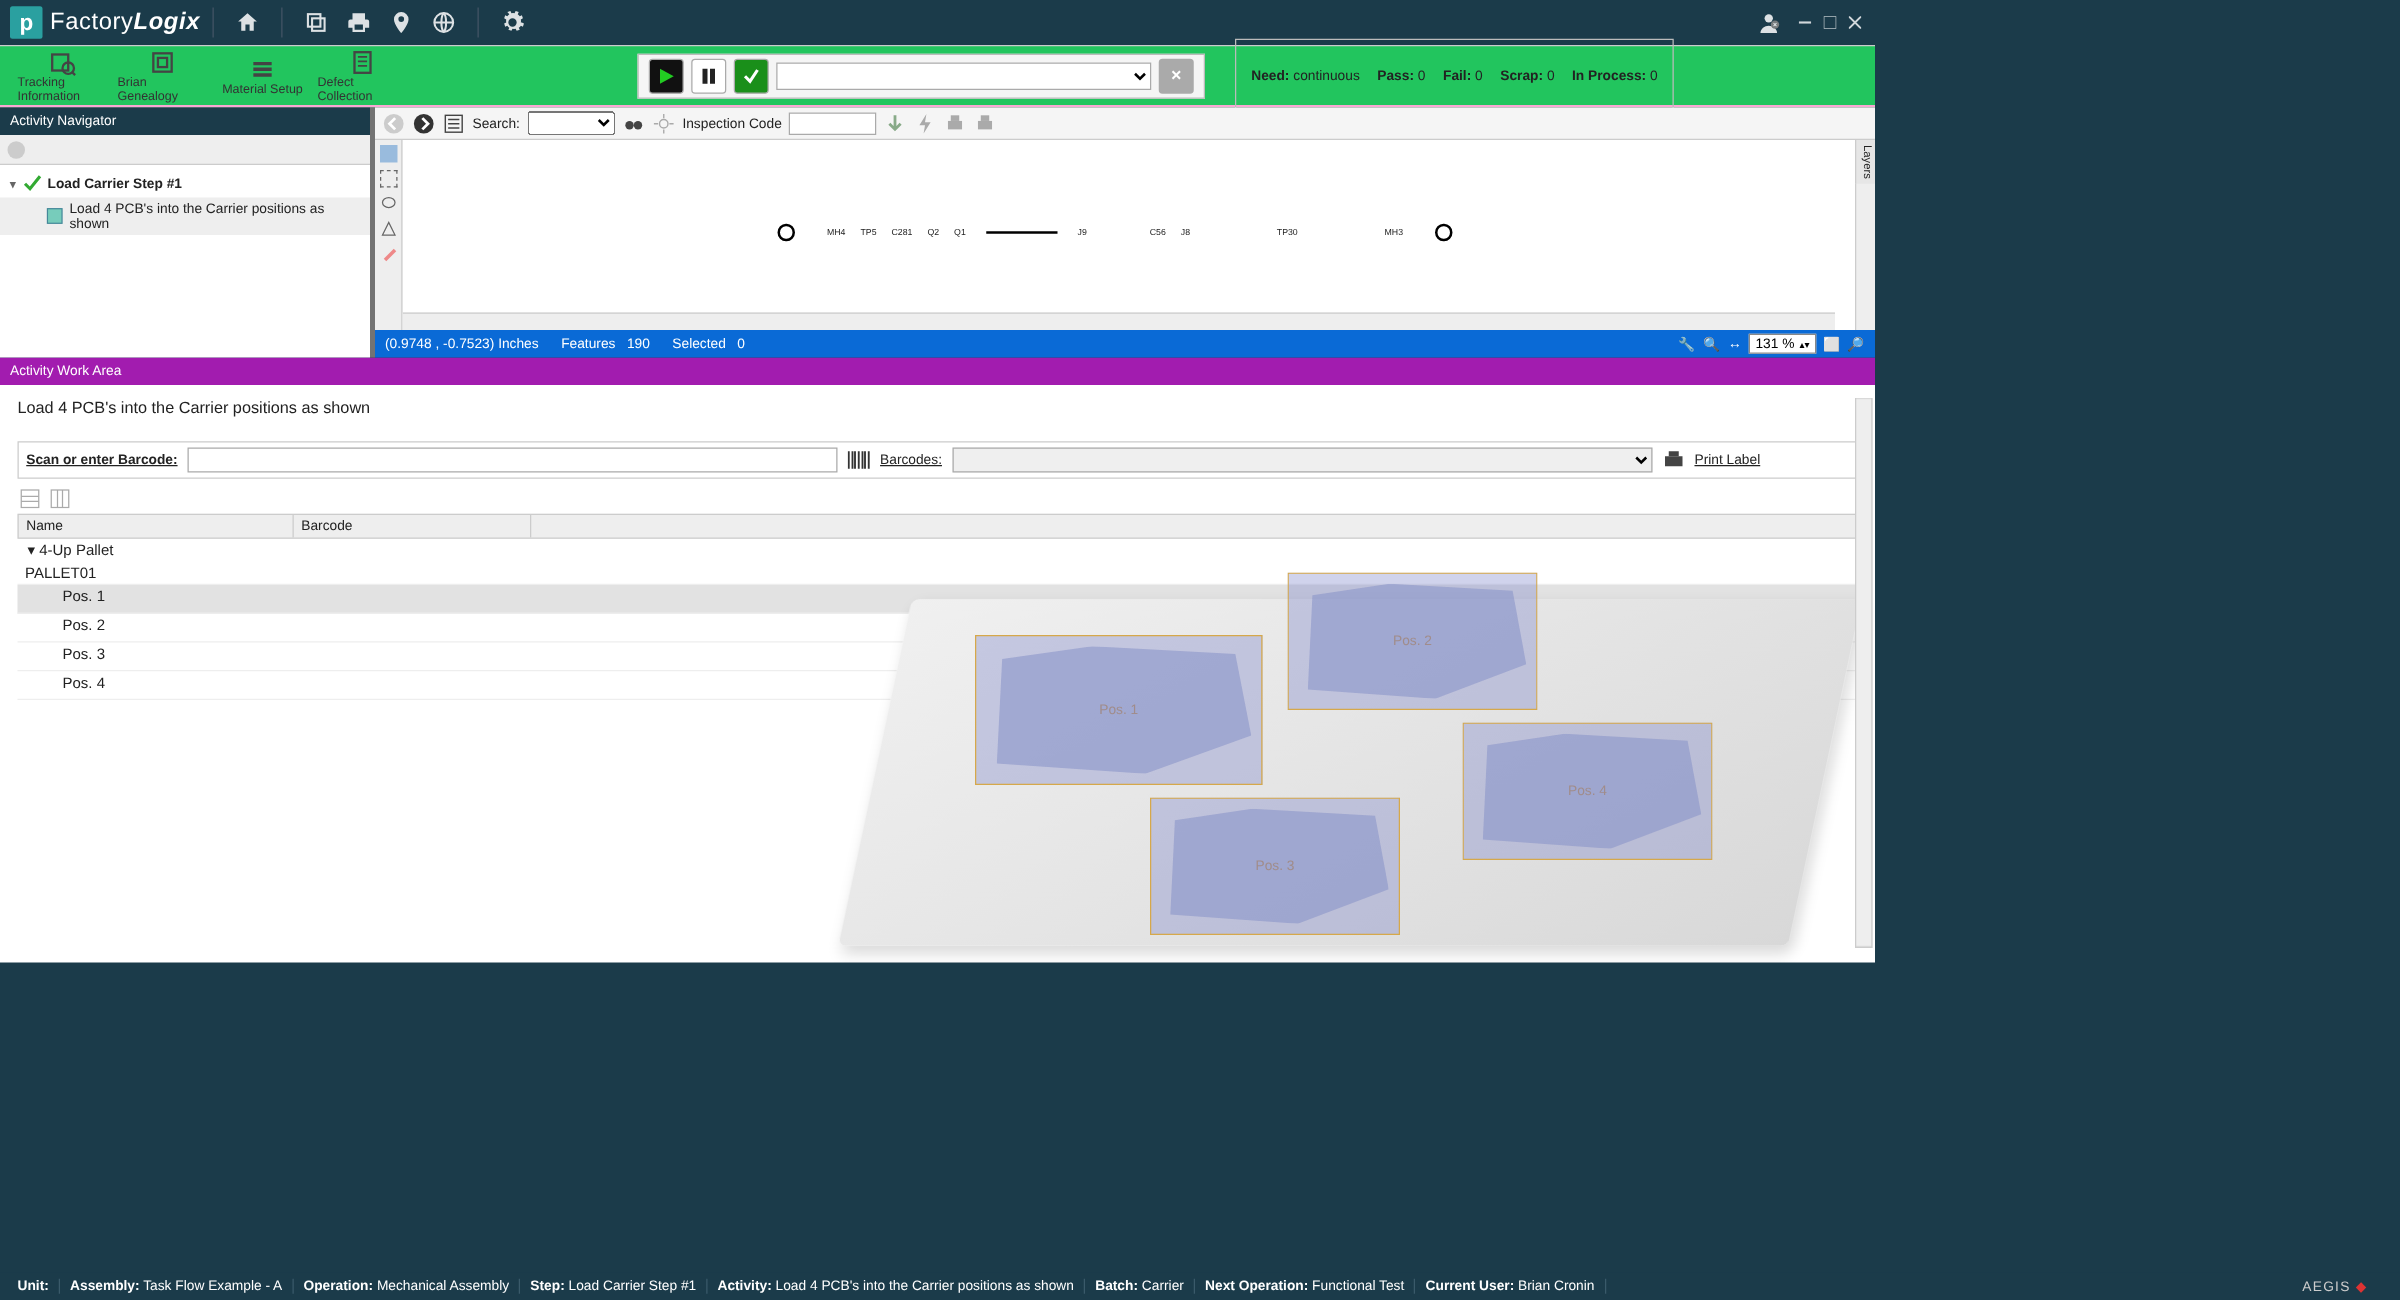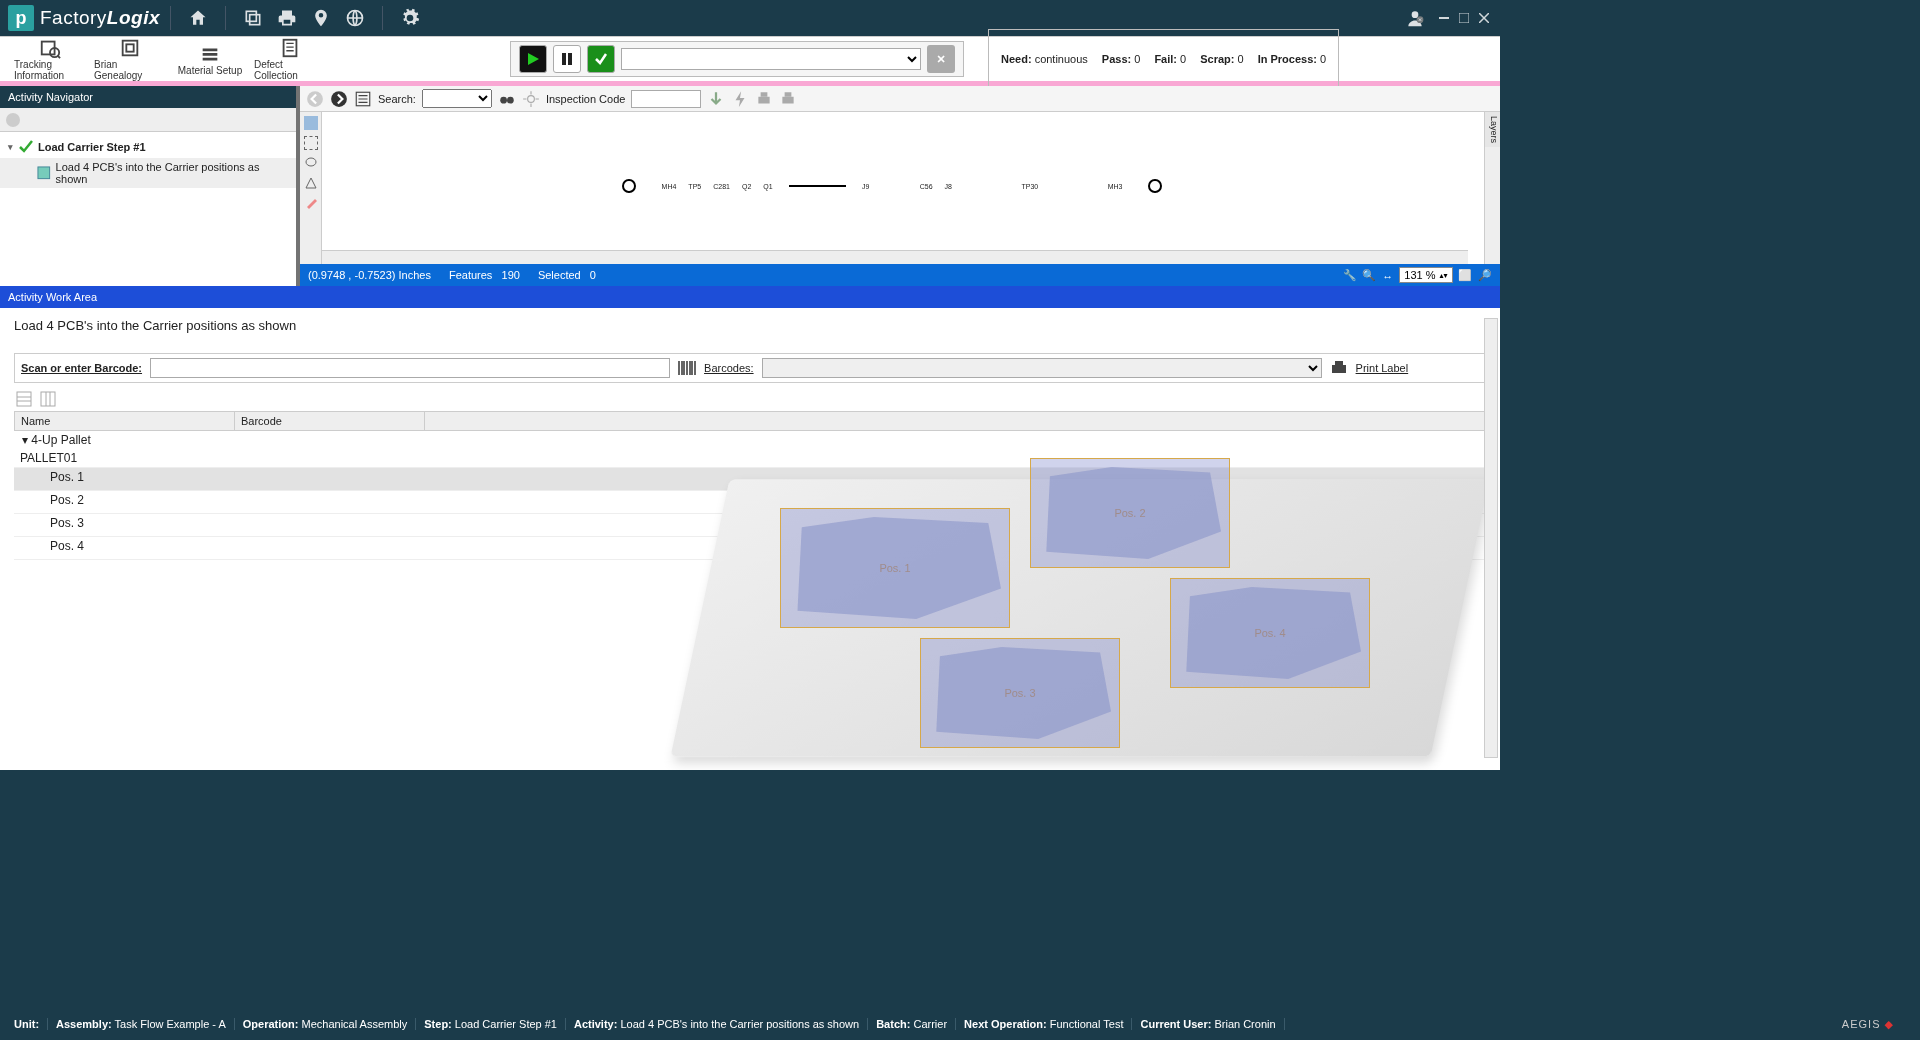--- a/index.html
+++ b/index.html
@@ -6,21 +6,21 @@
 body { background:#1b3b4a; width:1500px; height:812px; overflow:hidden; font-size:11px; color:#222; }
 .titlebar { height:36px; background:#1b3b4a; display:flex; align-items:center; padding:0 8px; color:#fff; }
 .logo-p { width:26px; height:26px; background:#2aa0a0; color:#fff; display:flex; align-items:center; justify-content:center; font-size:18px; font-weight:bold; border-radius:2px; margin-right:6px; }
 .brand { font-size:19px; font-weight:300; letter-spacing:0.5px; }
 .brand b { font-weight:600;font-style:italic; }
 .tb-sep { width:1px; height:24px; background:#456; margin:0 10px; }
 .tb-icon { width:22px; height:22px; margin:0 6px; display:flex; align-items:center; justify-content:center; opacity:0.85; cursor:pointer; }
 .tb-icon svg { width:20px; height:20px; fill:#fff; }
 .tb-spacer { flex:1; }
 .win-btn { width:16px; height:14px; margin-left:4px; cursor:pointer; opacity:0.8; display:flex; align-items:center; justify-content:center; }
-.toolbar-row { height:50px; background:#ffffff; border-top:1px solid #ccc; border-bottom:5px solid #f9a8d4; display:flex; align-items:center; padding:2px 10px; }
+.toolbar-row { height:50px; background:#22c55e; border-top:1px solid #ccc; border-bottom:2px solid #f9a8d4; display:flex; align-items:center; padding:2px 10px; }
 .tool-btn { display:flex; flex-direction:column; align-items:center; justify-content:center; width:80px; padding:2px 4px; cursor:pointer; font-size:10px; color:#333; }
 .tool-btn .ic { height:22px; display:flex; align-items:center; justify-content:center; }
 .tool-btn .ic svg { width:22px; height:22px; fill:#444; }
 .play-group { margin-left:180px; border:1px solid #bbb; padding:3px 8px; display:flex; align-items:center; gap:6px; background:#f5f5f5; }
 .pg-btn { width:28px; height:28px; border:1px solid #aaa; border-radius:3px; display:flex; align-items:center; justify-content:center; cursor:pointer; }
 .pg-input { width:300px; height:22px; border:1px solid #aaa; background:#fff; }
 .pg-x { width:28px; height:28px; background:#aaa; border-radius:3px; display:flex; align-items:center; justify-content:center; cursor:pointer; color:#fff; font-weight:bold; }
 .stats-box { margin-left:24px; border:1px solid #bbb; padding:23px 12px; display:flex; gap:14px; font-size:11px; }
 .stats-box span b { font-weight:600; }
 .mid { display:flex; height:200px; }
@@ -43,41 +43,41 @@
 .doc-left-tools div { width:14px; height:14px; cursor:pointer; }
 .doc-canvas { flex:1; position:relative; overflow:hidden; }
 .pcb-strip { position:absolute; left:300px; top:60px; width:540px; height:28px; display:flex; align-items:center; }
 .pcb-comp { font-size:7px; margin:0 6px; }
 .doc-scroll-v { width:16px; background:#eee; border-left:1px solid #ccc; }
 .doc-scroll-h { height:14px; background:#eee; border-top:1px solid #ccc; }
 .layers-tab { position:absolute; right:0; top:0; width:16px; background:#e6e6e6; border-left:1px solid #ccc; writing-mode:vertical-rl; text-orientation:mixed; font-size:9px; padding:4px 1px; cursor:pointer; }
 .doc-status { height:22px; background:#0a6ad6; color:#fff; display:flex; align-items:center; padding:0 8px; font-size:11px; gap:18px; }
 .doc-status .right { margin-left:auto; display:flex; align-items:center; gap:6px; }
 .zoom-box { background:#fff; color:#000; border:1px solid #888; padding:1px 4px; display:flex; align-items:center; }
-.work-area-hd { height:22px; background:#1d4ed8; color:#fff; font-size:11px; display:flex; align-items:center; padding:0 8px; }
+.work-area-hd { height:22px; background:#a21caf; color:#fff; font-size:11px; display:flex; align-items:center; padding:0 8px; }
 .work-area { background:#fff; height:462px; padding:10px 14px; position:relative; overflow:hidden; }
 .wa-title { font-size:13px; margin-bottom:20px; }
 .barcode-row { border:1px solid #ccc; padding:4px 6px; display:flex; align-items:center; gap:8px; font-size:11px;text-decoration:underline; }
 .barcode-row input.long { flex:1; height:20px; border:1px solid #aaa; max-width:520px; }
 .barcode-row select { height:20px; border:1px solid #aaa; width:560px; }
 .barcode-row .bcic { width:18px; height:18px; }
 .pos-table { margin-top:6px; }
 .pt-tools { height:22px; display:flex; align-items:center; gap:8px; padding:2px; }
 .pt-head { display:flex; background:#eee; border:1px solid #ccc; font-size:11px; }
 .pt-head div { padding:3px 6px; border-right:1px solid #ccc; }
 .pt-row { display:flex; font-size:12px; border-bottom:1px solid #eee; cursor:pointer;flex-direction:column; }
 .pt-row div { padding:2px 6px; }
 .pt-row.sel { background:#e2e2e2; }
 .col-name { width:220px; }
 .col-bc { width:190px; }
 .pallet-vis { position:absolute; right:40px; top:110px; width:820px; height:350px; }
 .tray { position:absolute; left:60px; top:60px; width:760px; height:280px; background:linear-gradient(145deg,#f0f0f0,#d8d8d8); transform:skewX(-12deg) rotateX(8deg); border-radius:6px; box-shadow:4px 6px 12px rgba(0,0,0,0.15); }
 .slot { position:absolute; border:1px solid #d6a84a; background:rgba(120,130,200,0.35); display:flex; align-items:center; justify-content:center; font-size:11px; color:#c08030; }
 .slot .pcb { position:absolute; inset:8px; background:#8a94c8; opacity:0.6; clip-path:polygon(6% 10%, 40% 0%, 94% 6%, 100% 70%, 60% 100%, 4% 92%); }
-.footer { position:absolute; bottom:0; left:0; right:0; height:22px; background:#1b3b4a; color:#fff; display:flex; align-items:flex-start; padding:0 6px; font-size:11px; gap:0; }
+.footer { position:absolute; bottom:0; left:0; right:0; height:22px; background:#1b3b4a; color:#fff; display:flex; align-items:center; padding:0 6px; font-size:11px; gap:0; }
 .footer .seg { padding:0 8px; border-right:1px solid #3a5a6a; white-space:nowrap; }
 .footer .seg b { font-weight:600; }
 .footer .aegis { margin-left:auto; color:#ccc; font-size:11px; letter-spacing:1px; padding-right:20px; }
 .wa-scroll { position:absolute; right:2px; top:10px; width:14px; height:440px; background:#eee; border:1px solid #ccc; }
 </style>
 </head>
 <body>
 
 <div class="titlebar">
   <div class="logo-p">p</div>

